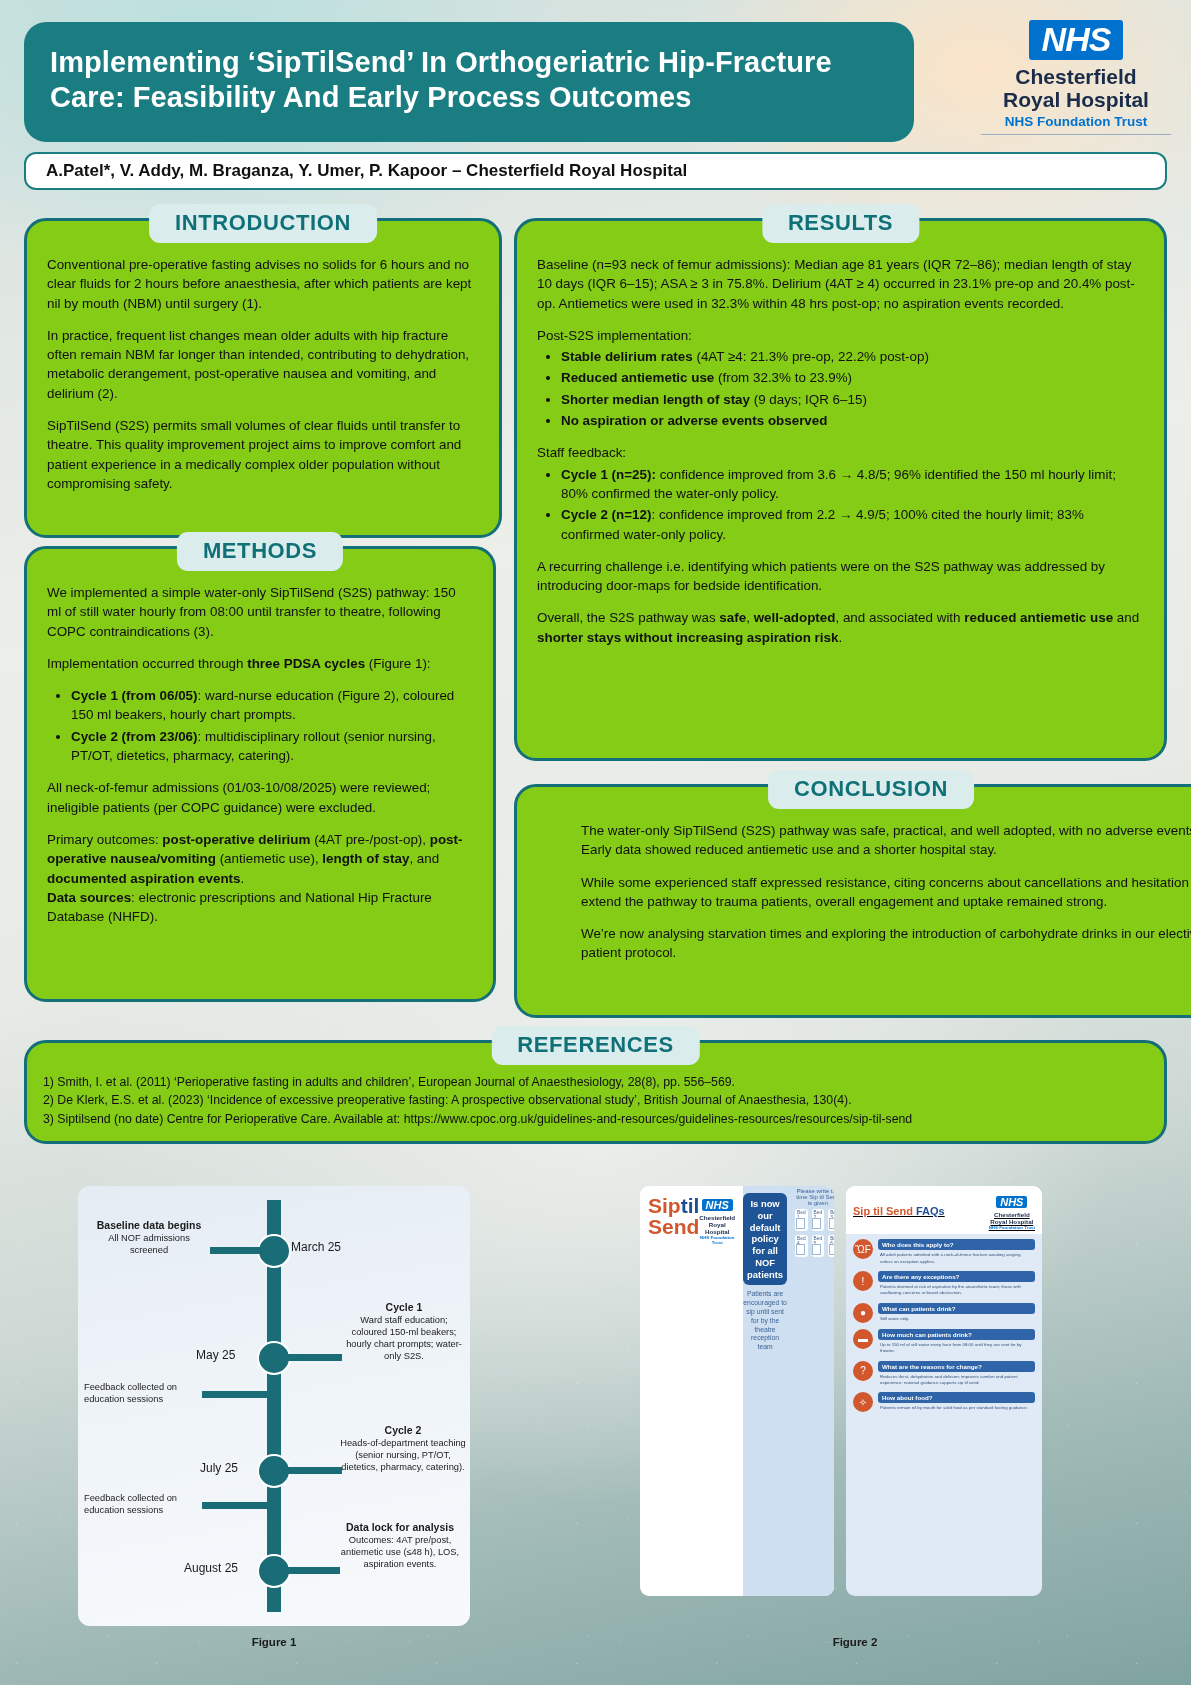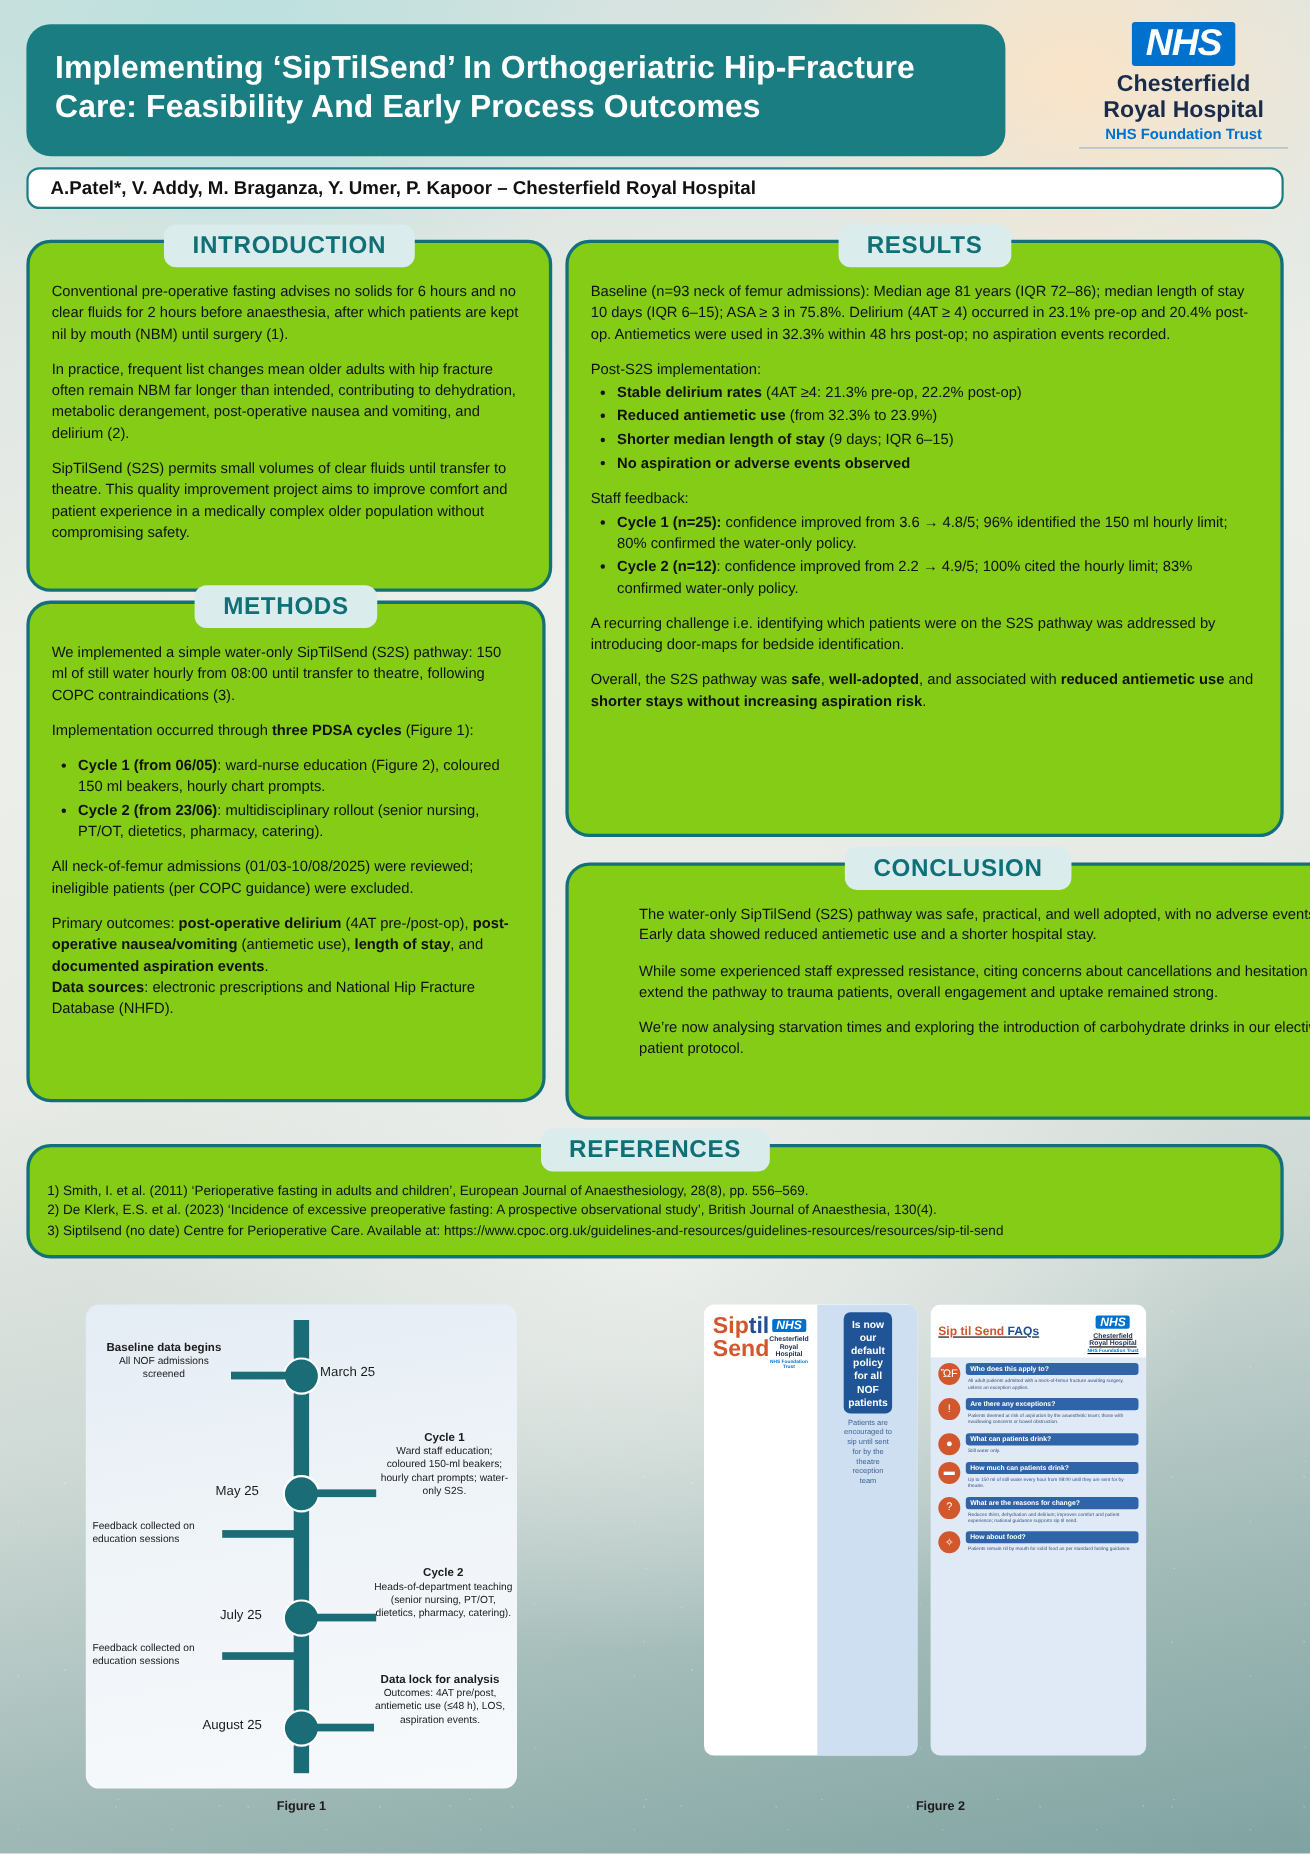--- a/index.html
+++ b/index.html
@@ -107,21 +107,21 @@
   }
   .sts-top { padding:9px 8px 4px 8px; display:flex; align-items:flex-start; justify-content:space-between; }
   .sts-logo { font-weight:bold; font-size:21px; line-height:1.0; }
   .sts-logo .sip { color:#d2572c; } .sts-logo .til { color:#1f4e96; } .sts-logo .send { color:#d2572c; }
   .sts-nhs { text-align:center; }
   .sts-nhs .b { background:#0072ce; color:#fff; font-style:italic; font-weight:bold; font-size:11px; padding:0 4px; border-radius:2px; display:inline-block; }
   .sts-nhs .t { color:#1b2b4a; font-weight:bold; font-size:6.2px; line-height:1.15; margin-top:1px; }
   .sts-nhs .s { color:#0072ce; font-weight:bold; font-size:4.4px; }
   .sts-waves { height:14px; background:
      repeating-linear-gradient(0deg,#8cc0e8 0 2px, #cfe4f5 2px 4px); }
-  .sts-body { background:#cddff0; flex:1; padding:7px 24px; }
+  .sts-body { background:#cddff0; flex:1; padding:7px 0; }
   .sts-banner { background:#1f5596; color:#fff; border-radius:6px; text-align:center; font-size:9.4px;
                 font-weight:bold; padding:5px 4px; line-height:1.25; }
   .sts-sub { color:#3f6496; font-size:6.8px; text-align:center; margin-top:5px; line-height:1.3; }
   .sts-cup { background:#d9e8f7; border-radius:6px; margin-top:6px; height:152px; position:relative; }
   .cup-glass { position:absolute; left:14px; top:30px; width:52px; height:92px;
                background:linear-gradient(180deg,#bcd9f4 0 22%, #3f8fd8 22% 100%);
                border:1.5px solid #a9c6e2; border-radius:3px 3px 8px 8px; }
   .cup-drop { position:absolute; left:33px; top:8px; width:14px; height:19px; background:#2f82d4;
               border-radius:50% 50% 50% 50% / 68% 68% 32% 32%; transform:rotate(0deg); }
   .cup-drop:before{ content:""; position:absolute; left:4px; top:-9px; border-left:3px solid transparent;

